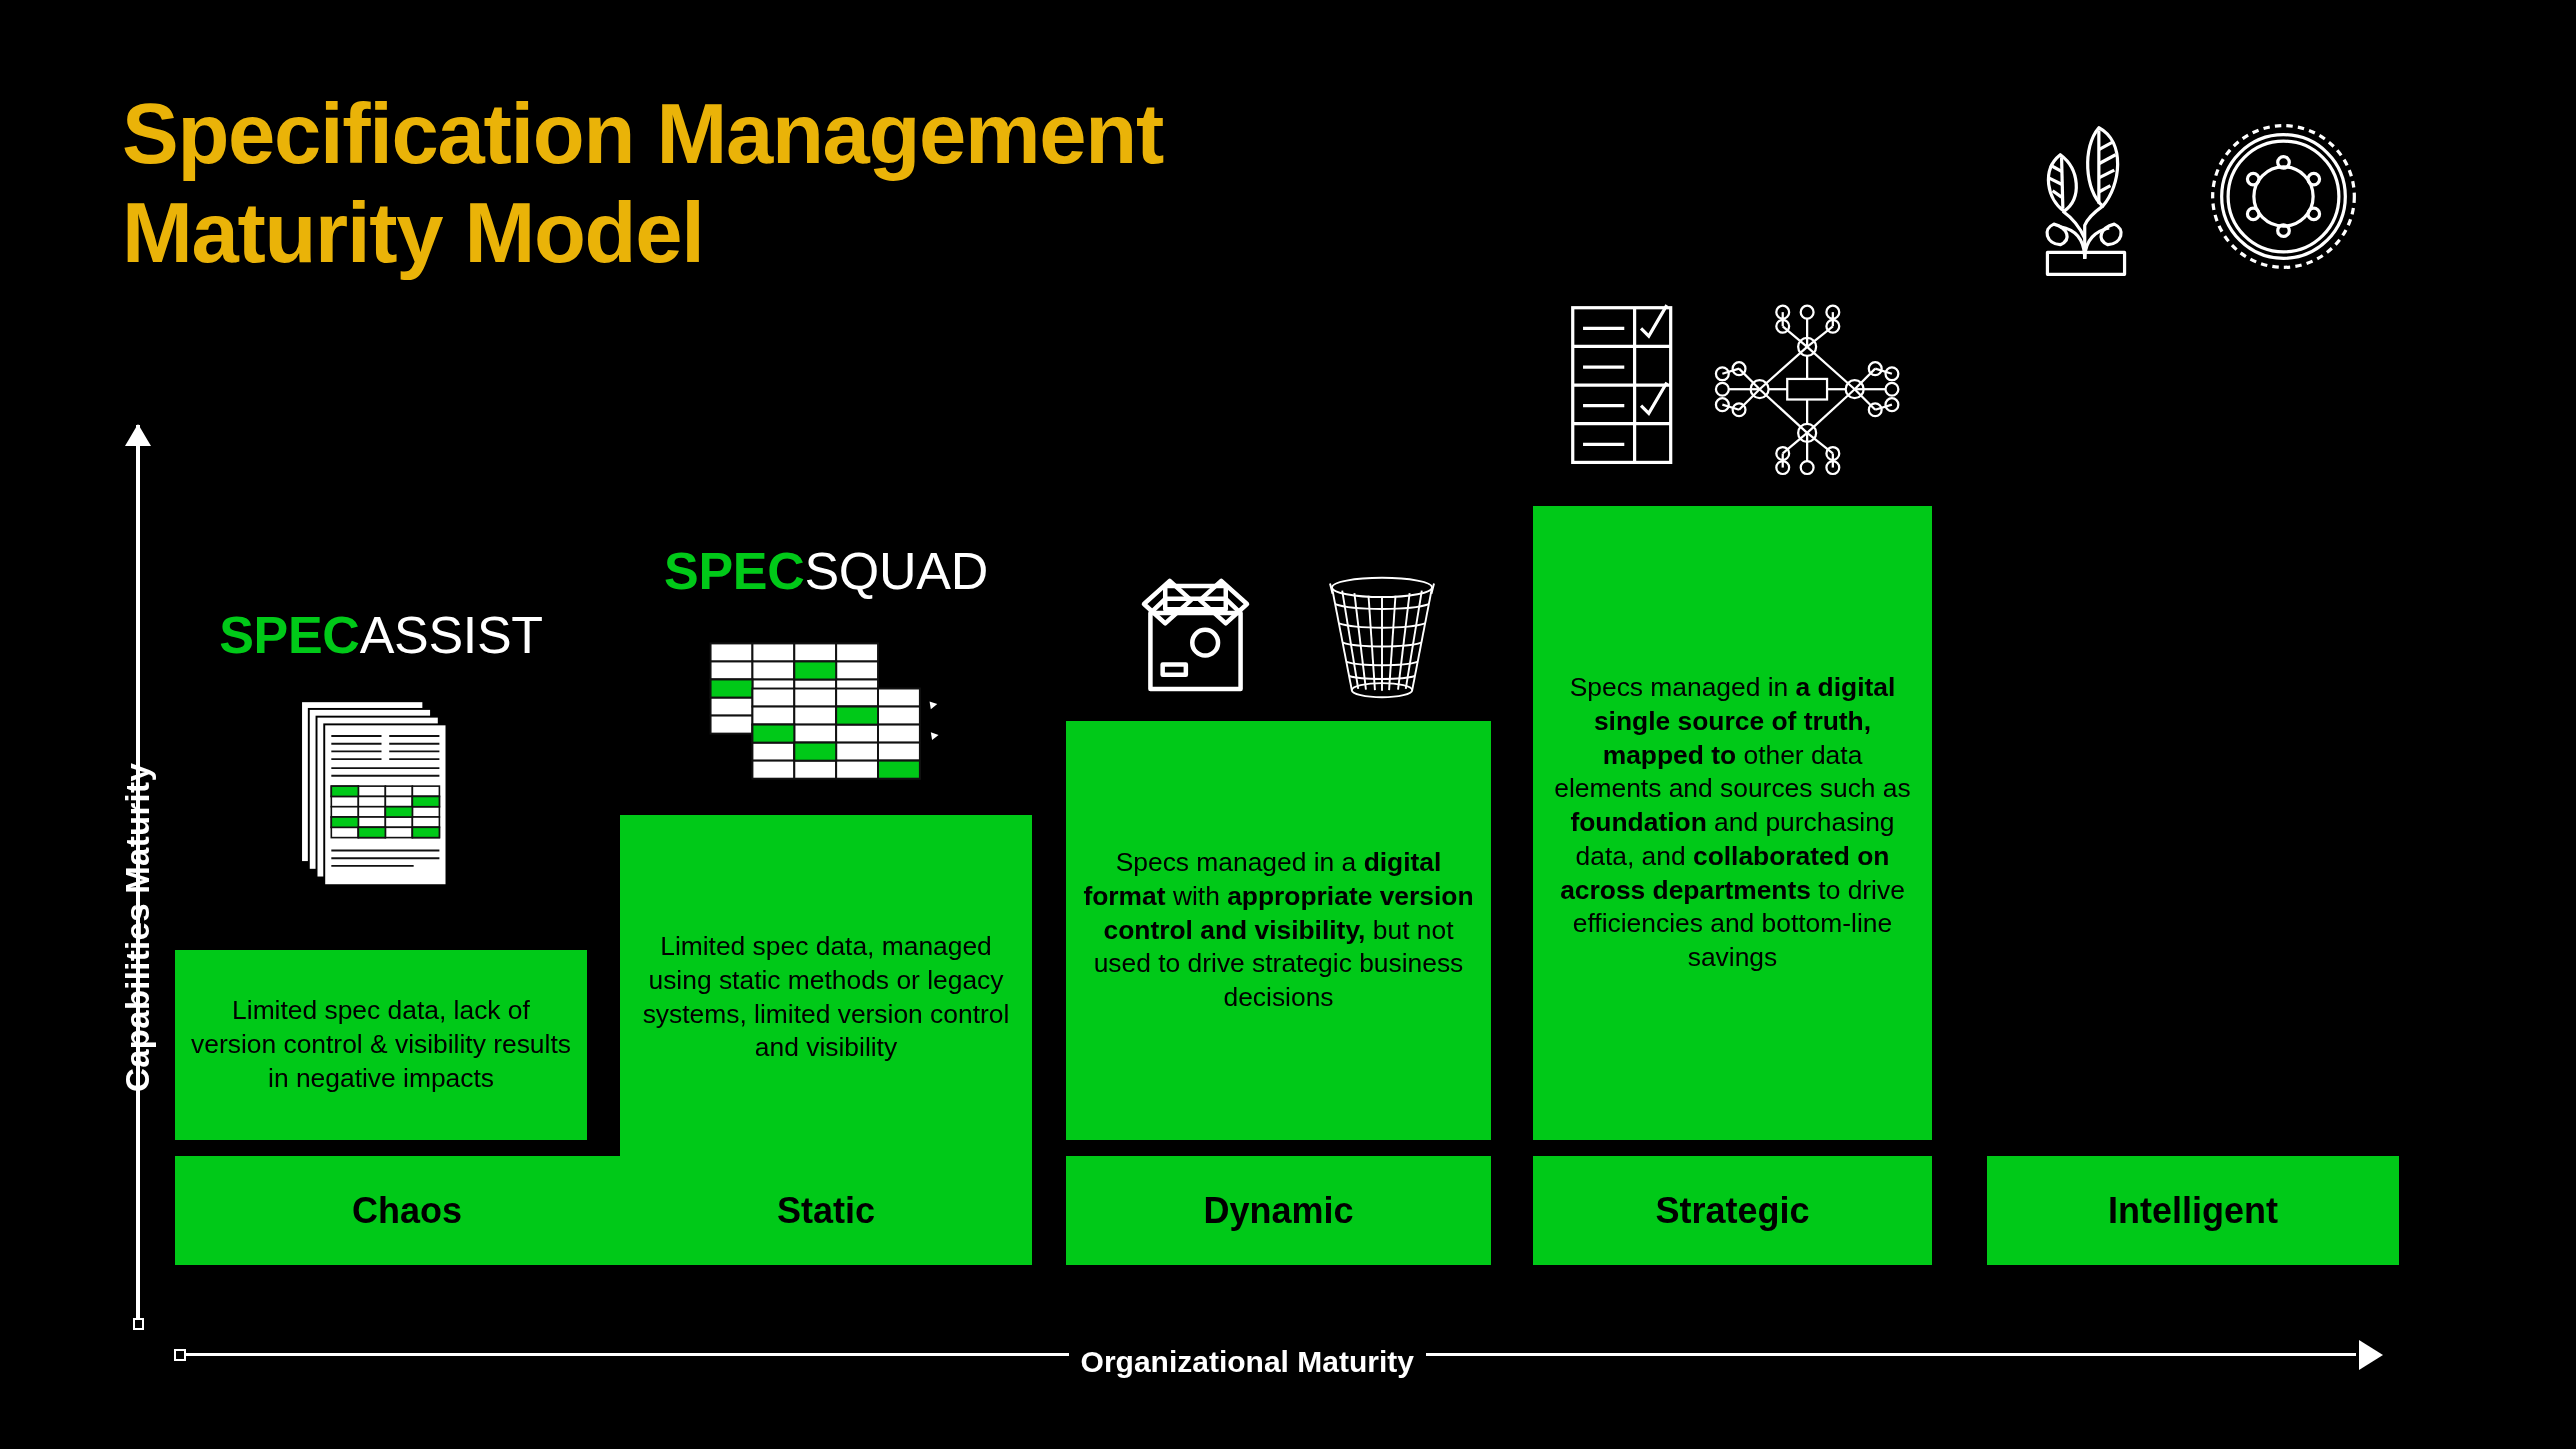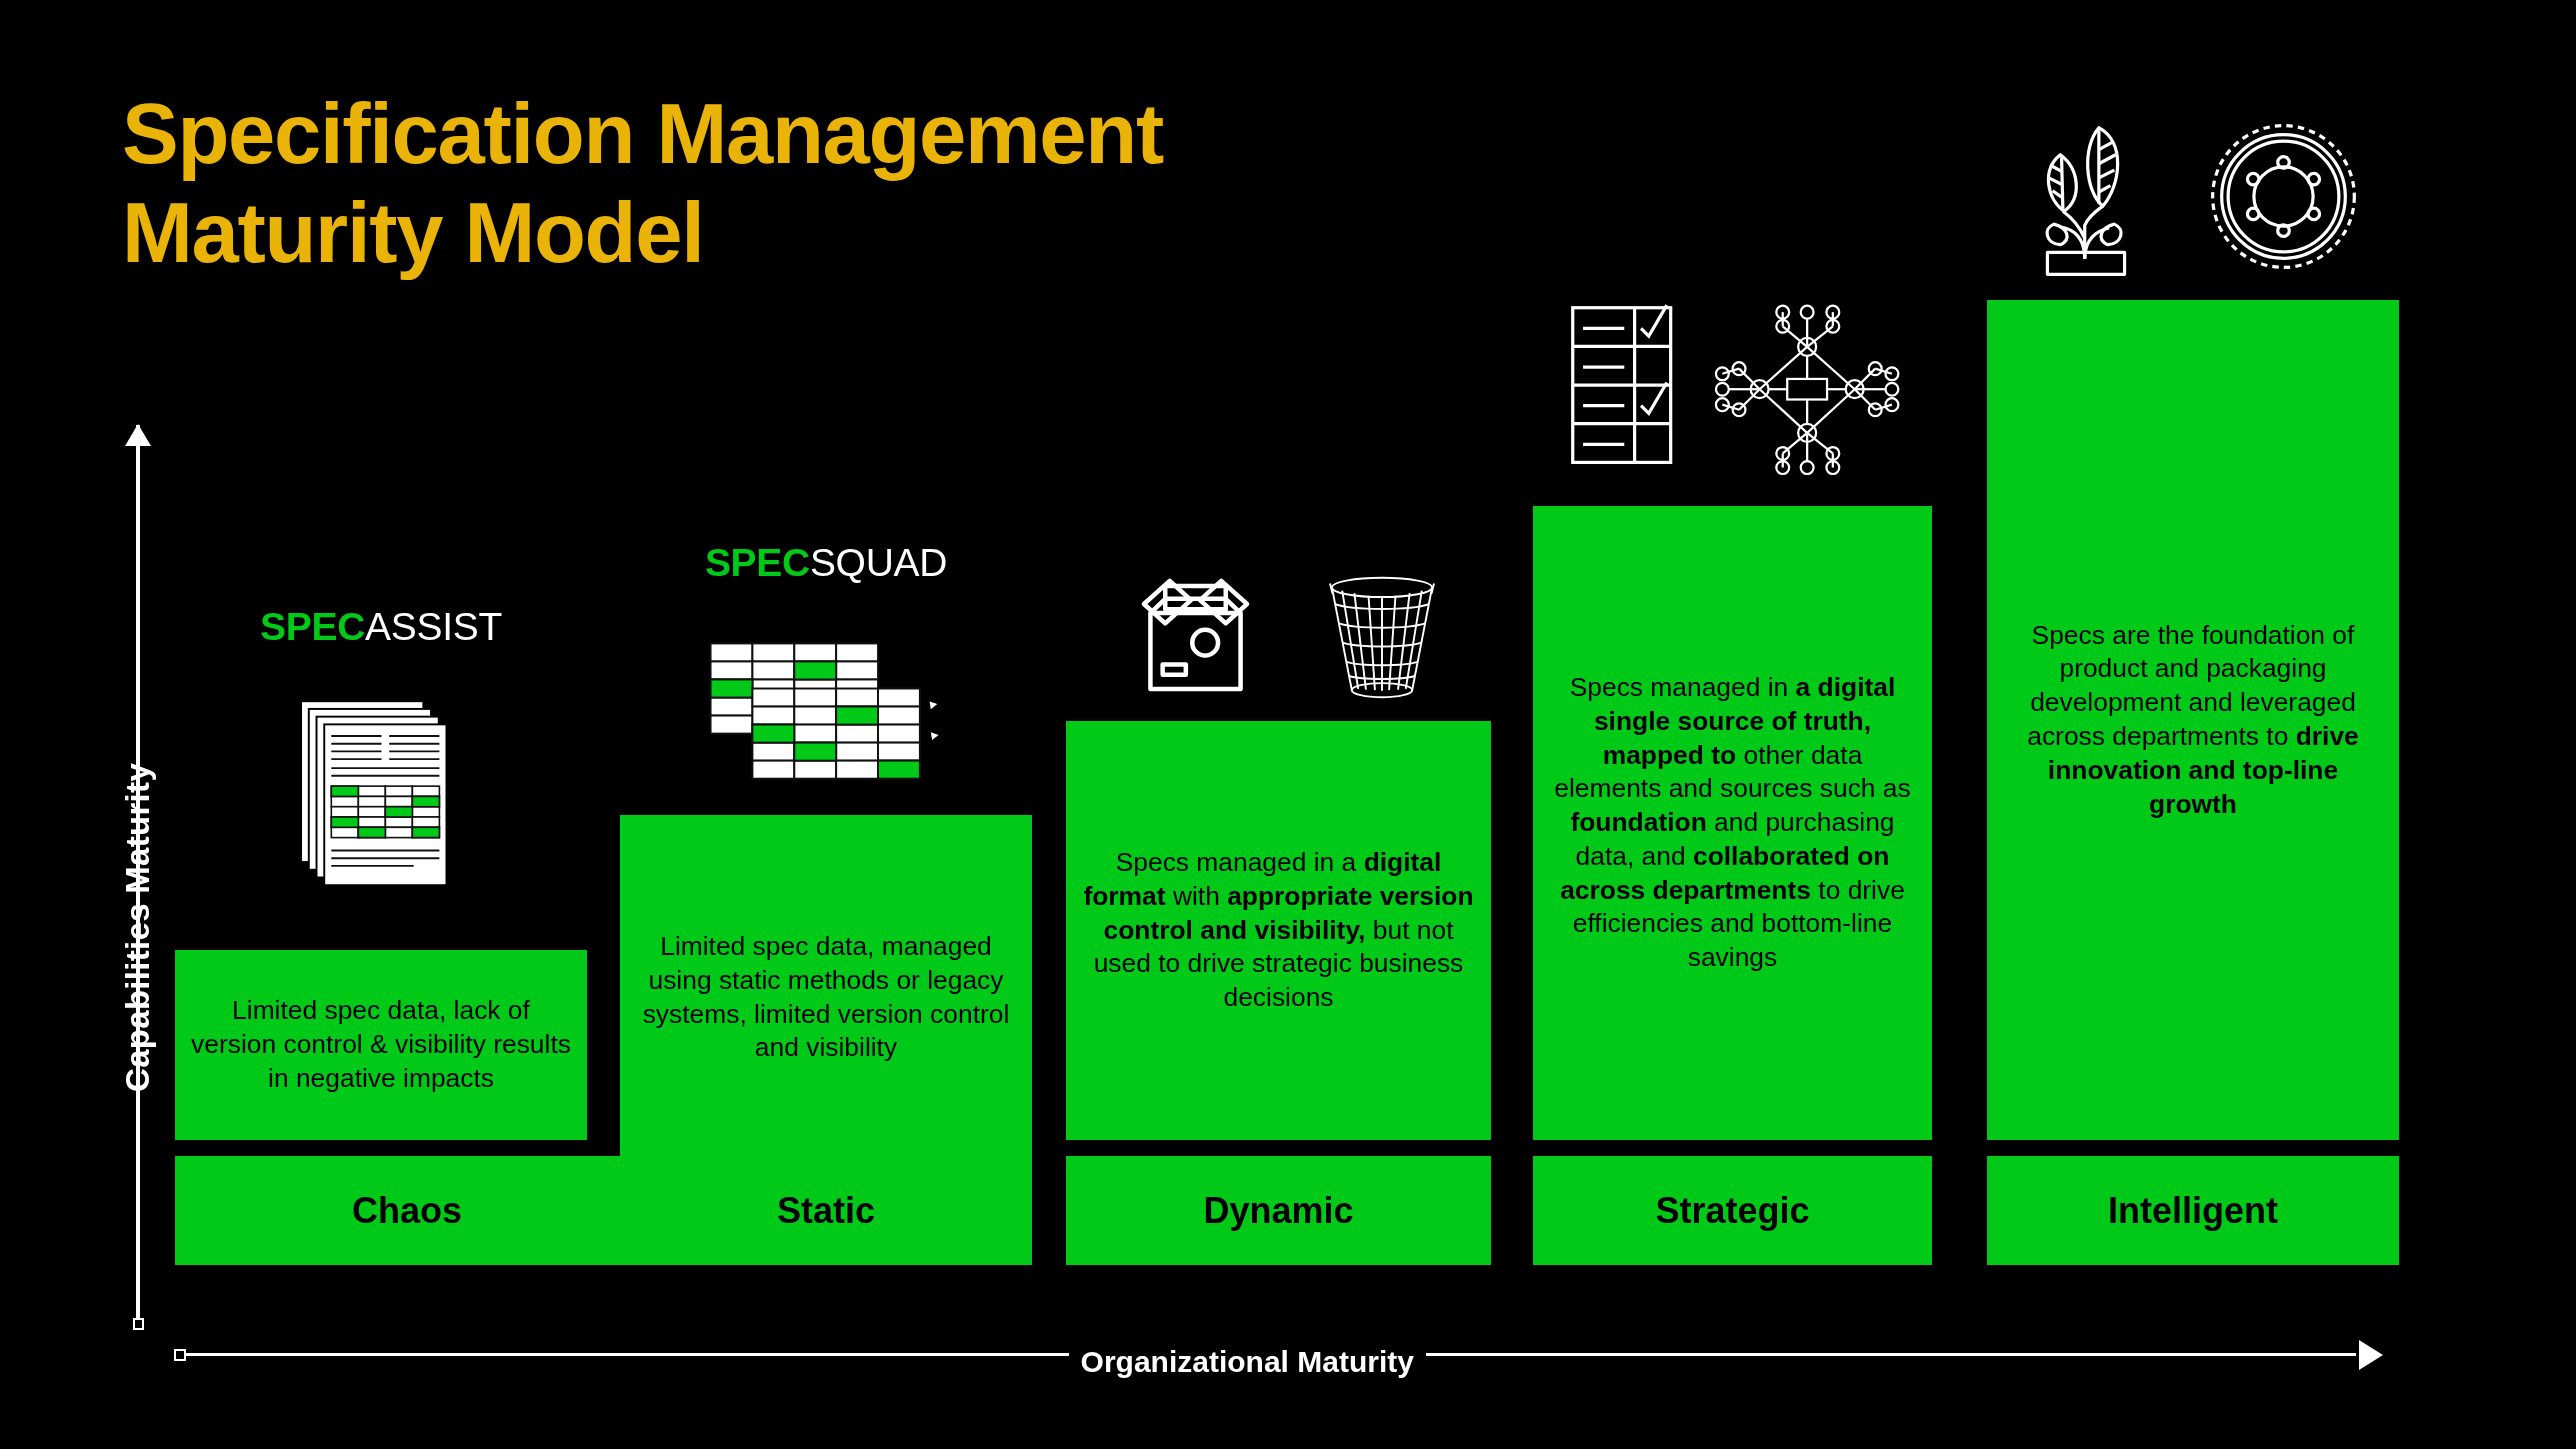--- a/index.html
+++ b/index.html
@@ -73,21 +73,21 @@
     margin-top: 12px;
   }
 
   
   .col { position: absolute; }
 
   .brand {
     position: absolute;
     width: 100%;
     text-align: center;
-    font-size: 39px;
+    font-size: 52px;
     font-weight: bold;
     letter-spacing: -0.3px;
     white-space: nowrap;
   }
   .brand .b1 { color: #00c918; }
   .brand .b2 { color: #ffffff; font-weight: 300; }
 
   .icons {
     position: absolute;
     width: 100%;
@@ -495,22 +495,19 @@
               a103 103 0 0 1 0 -24 l-15 -1
               a117 117 0 0 1 6 -26 l14 5
               a103 103 0 0 1 12 -20 l-12 -9
               a117 117 0 0 1 20 -17 l9 12
               a103 103 0 0 1 22 -9 l-5 -14
               a117 117 0 0 1 26 -3 Z" opacity="0"></path>
           </g>
         </svg>
       </span>
     </div>
-    <div class="bar center-text" style="left:0px; top:216px; width:412px; height:840px;">
-      <div class="desc">Specs are the foundation of product and packaging development and leveraged across departments to <b>drive innovation and top-line growth</b></div>
-    </div>
   </div>
   <div class="stage-label" style="left:1987px; top:1156px; width:412px; height:109px;">
     <span>Intelligent</span>
   </div>
 
 </div>
 
 
 </body></html>

